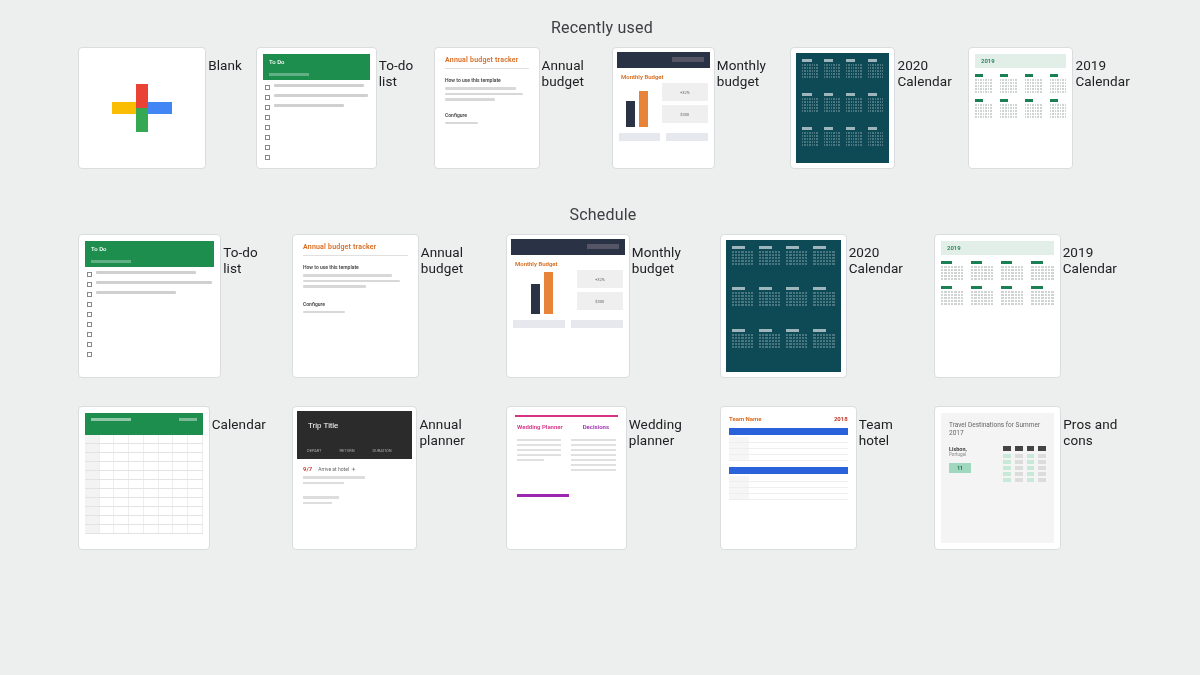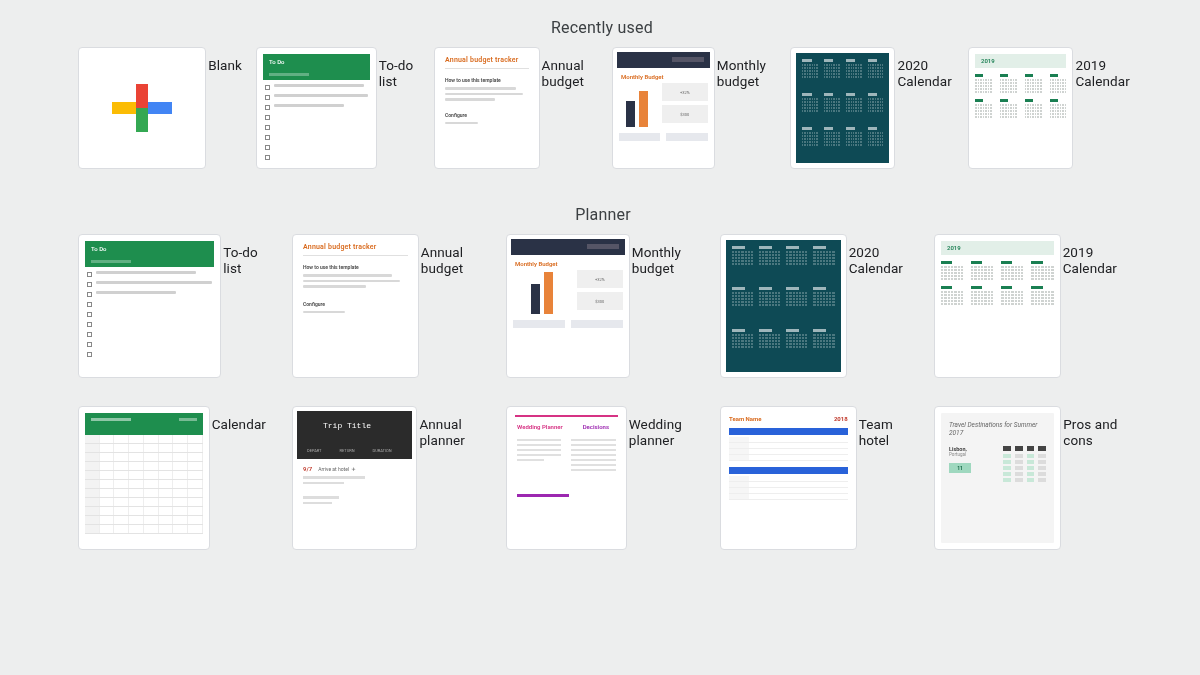--- a/index.html
+++ b/index.html
@@ -108,21 +108,21 @@
   .sched-head { background:#1e8e4e; height:22px; margin:6px 6px 0 6px; position:relative; }
   .sched-head::before{content:"";position:absolute;left:6px;top:5px;width:40px;height:3px;background:rgba(255,255,255,.5);}
   .sched-head::after{content:"";position:absolute;right:6px;top:5px;width:18px;height:3px;background:rgba(255,255,255,.4);}
   .sched-grid { margin:0 6px; }
   .sched-row { display:flex; border-bottom:0.5px solid #e3e3e3; height:9px; }
   .sched-row div:first-child { width:18px; background:#f3f3f3; }
   .sched-row div { flex:1; border-right:0.5px solid #eee; }
 
   
   .tp-head { background:#2b2b2b; height:48px; margin:4px 4px 0 4px; position:relative; color:#fff; }
-  .tp-head .t { position:absolute; left:26px; top:10px; font-size:8px; font-weight:500; font-family:Liberation Mono, monospace; }
+  .tp-head .t { position:absolute; left:11px; top:10px; font-size:8px; font-weight:500; font-family:Liberation Sans, sans-serif; }
   .tp-head .meta { position:absolute; left:10px; bottom:6px; display:flex; gap:18px; }
   .tp-head .meta span { font-size:4px; color:#aaa; }
   .tp-body { padding:6px 10px; }
   .tp-date { display:flex; gap:6px; align-items:center; margin-bottom:4px; }
   .tp-date .d { font-size:6px; color:#c0392b; font-weight:600; }
   .tp-line { height:2.5px; background:#ddd; margin:3px 0; }
 
   
   .wp-bar { height:2px; background:#d63384; margin:8px 8px 6px 8px; }
   .wp-head { display:flex; gap:20px; padding:0 10px; margin-bottom:6px; }
@@ -139,21 +139,21 @@
   .tr-head { display:flex; justify-content:space-between; margin-bottom:6px; }
   .tr-head .n { font-size:6px; color:#d96b1f; font-weight:700; }
   .tr-head .y { font-size:6px; color:#c0392b; font-weight:700; }
   .tr-bar { height:7px; background:#2962d9; margin-bottom:2px; }
   .tr-rows .r { height:6px; border-bottom:0.5px solid #eee; display:flex; }
   .tr-rows .r div { flex:1; }
   .tr-rows .r div:first-child { background:#f6f6f6; max-width:20px; }
 
   
   .pc-wrap { position:absolute; inset:6px; background:#f4f4f4; padding:8px; border-radius:1px; }
-  .pc-title { font-size:6.5px; color:#666; line-height:1.3; margin-bottom:8px;font-style:italic; }
+  .pc-title { font-size:6.5px; color:#666; line-height:1.3; margin-bottom:8px; }
   .pc-body { display:flex; gap:8px; }
   .pc-left { width:46px; }
   .pc-left .city { font-size:5.5px; font-weight:600; color:#333; }
   .pc-left .country { font-size:4.5px; color:#888; }
   .pc-left .badge { margin-top:6px; height:10px; width:22px; background:#9fd8bf; display:flex; align-items:center; justify-content:center; font-size:5px; color:#0a5c3a; font-weight:600; }
   .pc-right { flex:1; }
   .pc-right .hdr { display:flex; gap:4px; margin-bottom:3px; }
   .pc-right .hdr div { flex:1; height:5px; background:#444; }
   .pc-right .row { display:flex; gap:4px; margin-bottom:2px; }
   .pc-right .row div { flex:1; height:4px; background:#dcdcdc; }
@@ -1069,21 +1069,21 @@
               </div>
             </div>
           </div>
       </div>
     </div>
     <div class="label">2019 Calendar</div>
   </div>
 
 </div>
 
-<div class="section-heading second">Planner</div>
+<div class="section-heading second">Schedule</div>
 
 <div class="grid personal">
 
   <div class="card-wrap">
     <div class="thumb">
       <div class="todo-head">
           <span class="t">To Do</span>
           <div class="s"></div>
         </div>
       <div class="todo-row">

